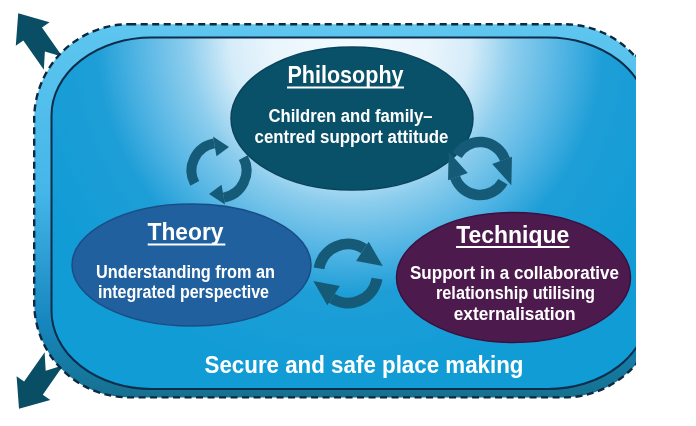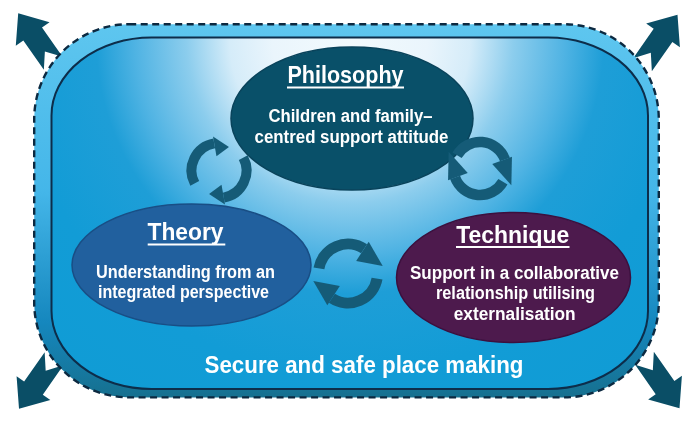--- a/index.html
+++ b/index.html
@@ -1,16 +1,16 @@
 <!DOCTYPE html>
 <html><head>
 <meta charset="utf-8">
 <style>
   html,body{margin:0;padding:0;background:#ffffff;}
-  .stage{position:relative;width:696px;height:426px;background:#ffffff;overflow:hidden;
+  .stage{position:relative;width:636px;height:426px;background:#ffffff;overflow:hidden;
          font-family:"Liberation Sans", sans-serif;}
   svg{position:absolute;left:0;top:0;}
   text{font-family:"Liberation Sans", sans-serif;font-weight:bold;fill:#ffffff;}
 </style>
 </head>
 <body>
 <div class="stage">
 <svg width="696" height="426" viewBox="0 0 696 426">
   <defs>
     <linearGradient id="ringGrad" x1="0" y1="0" x2="0" y2="1">

